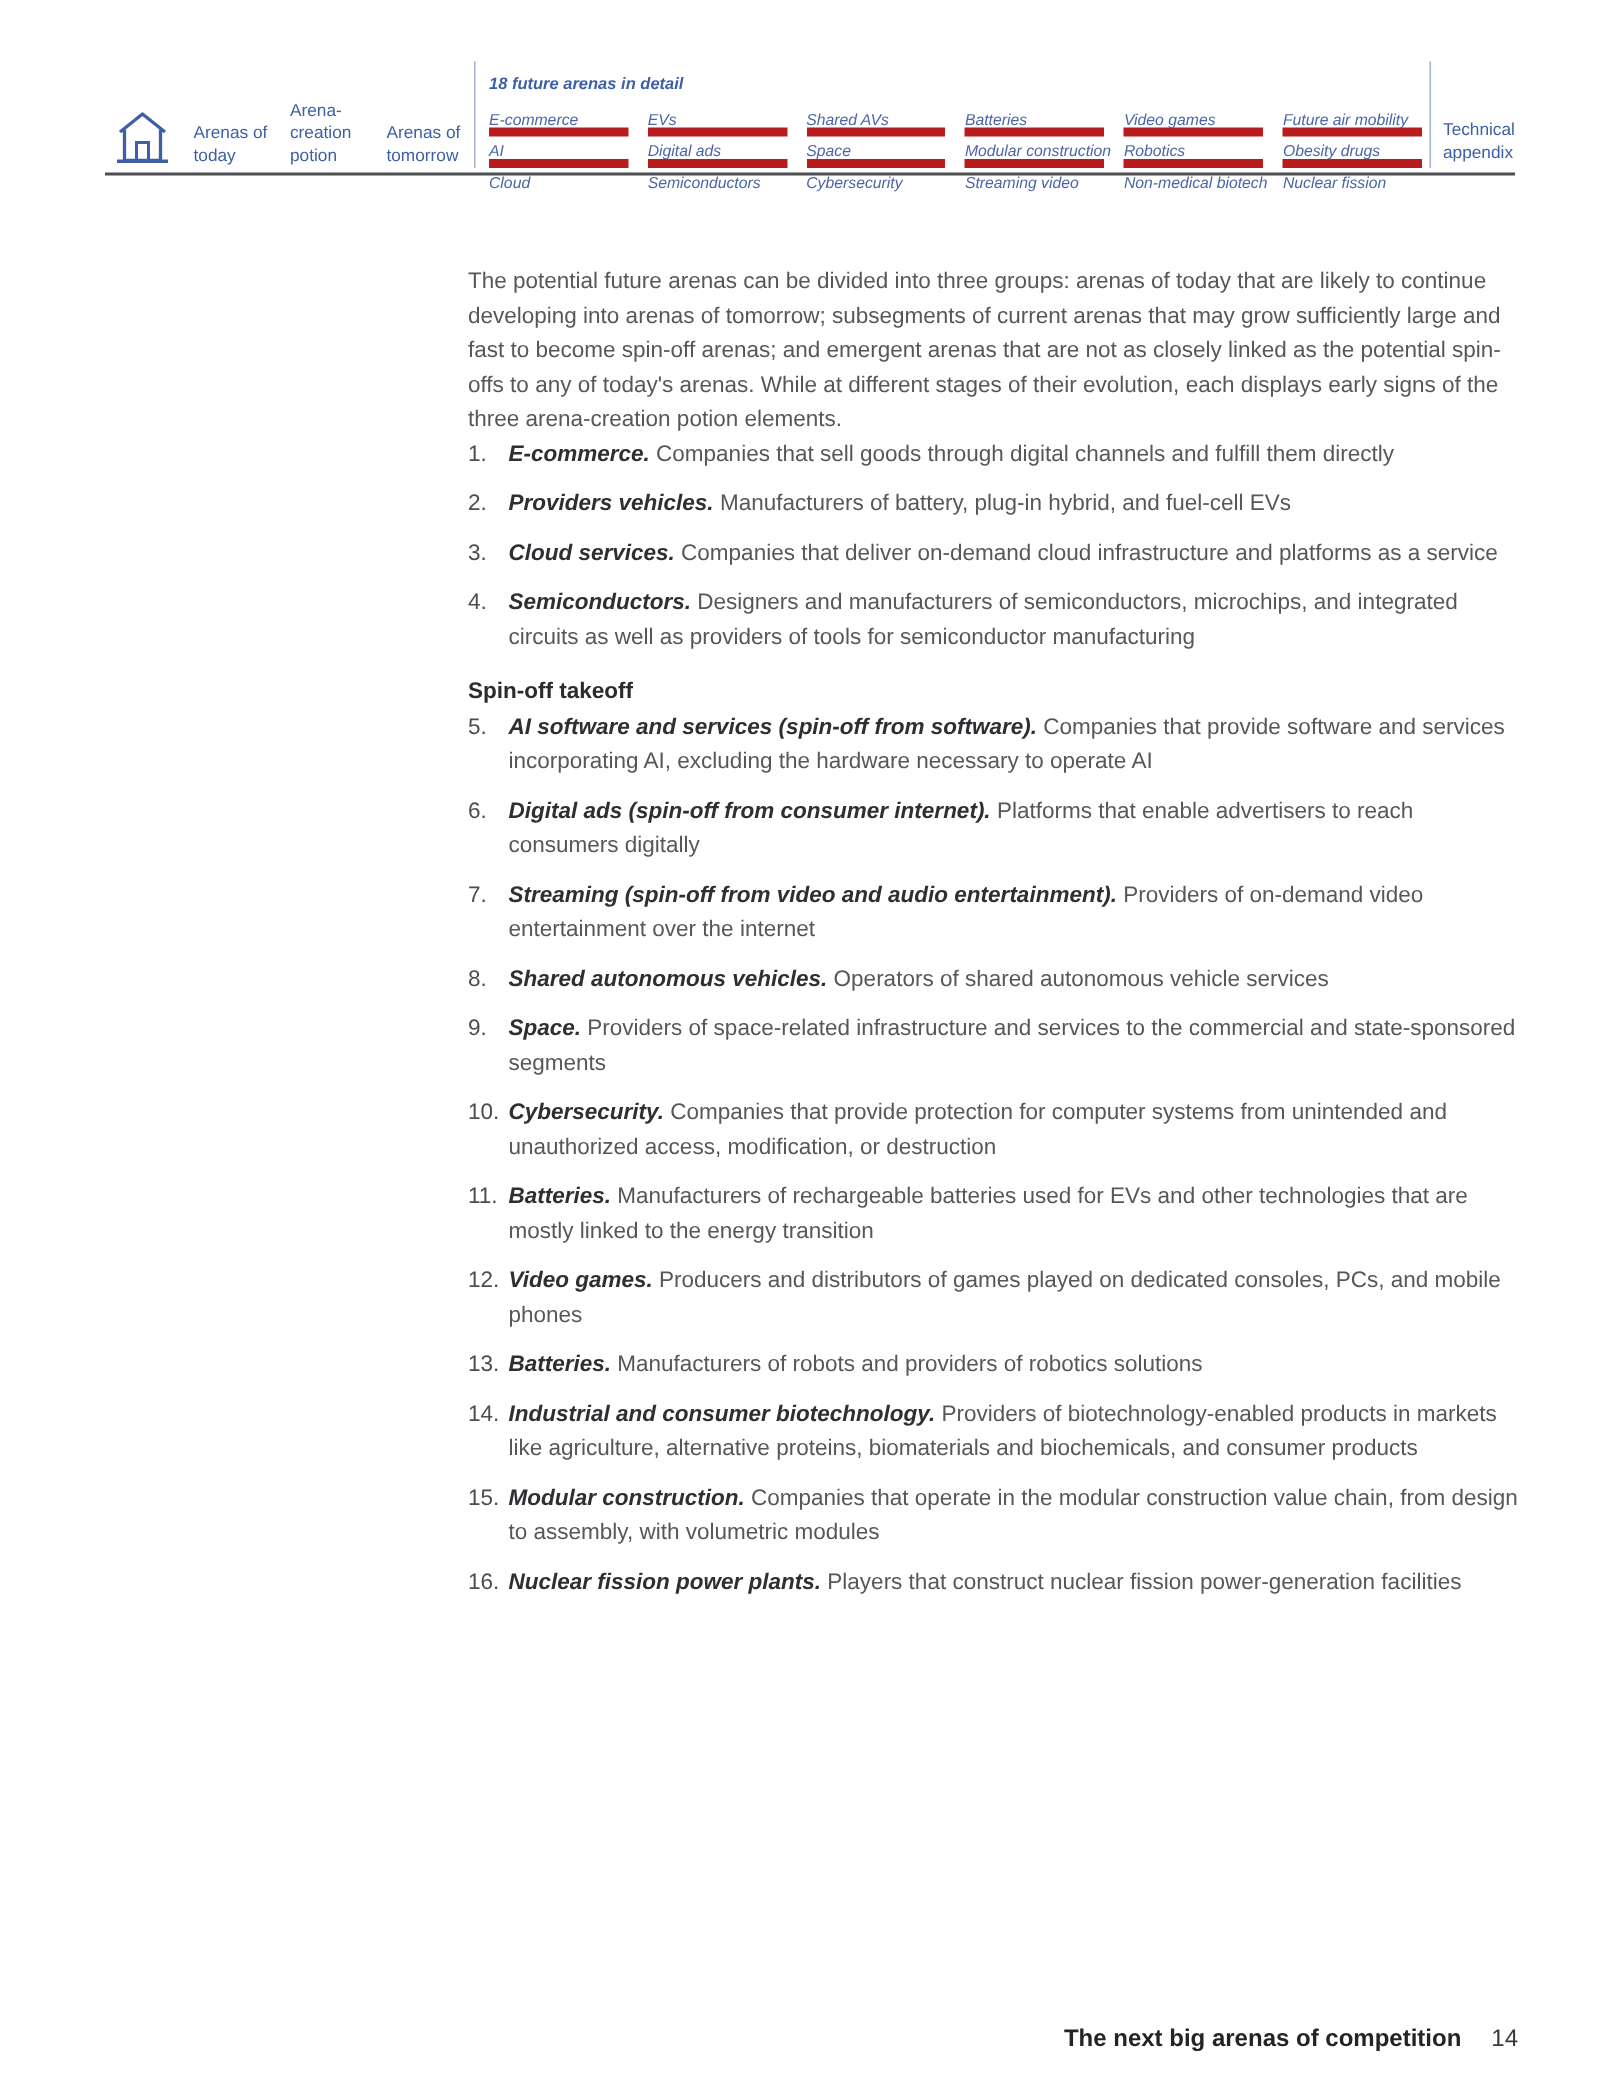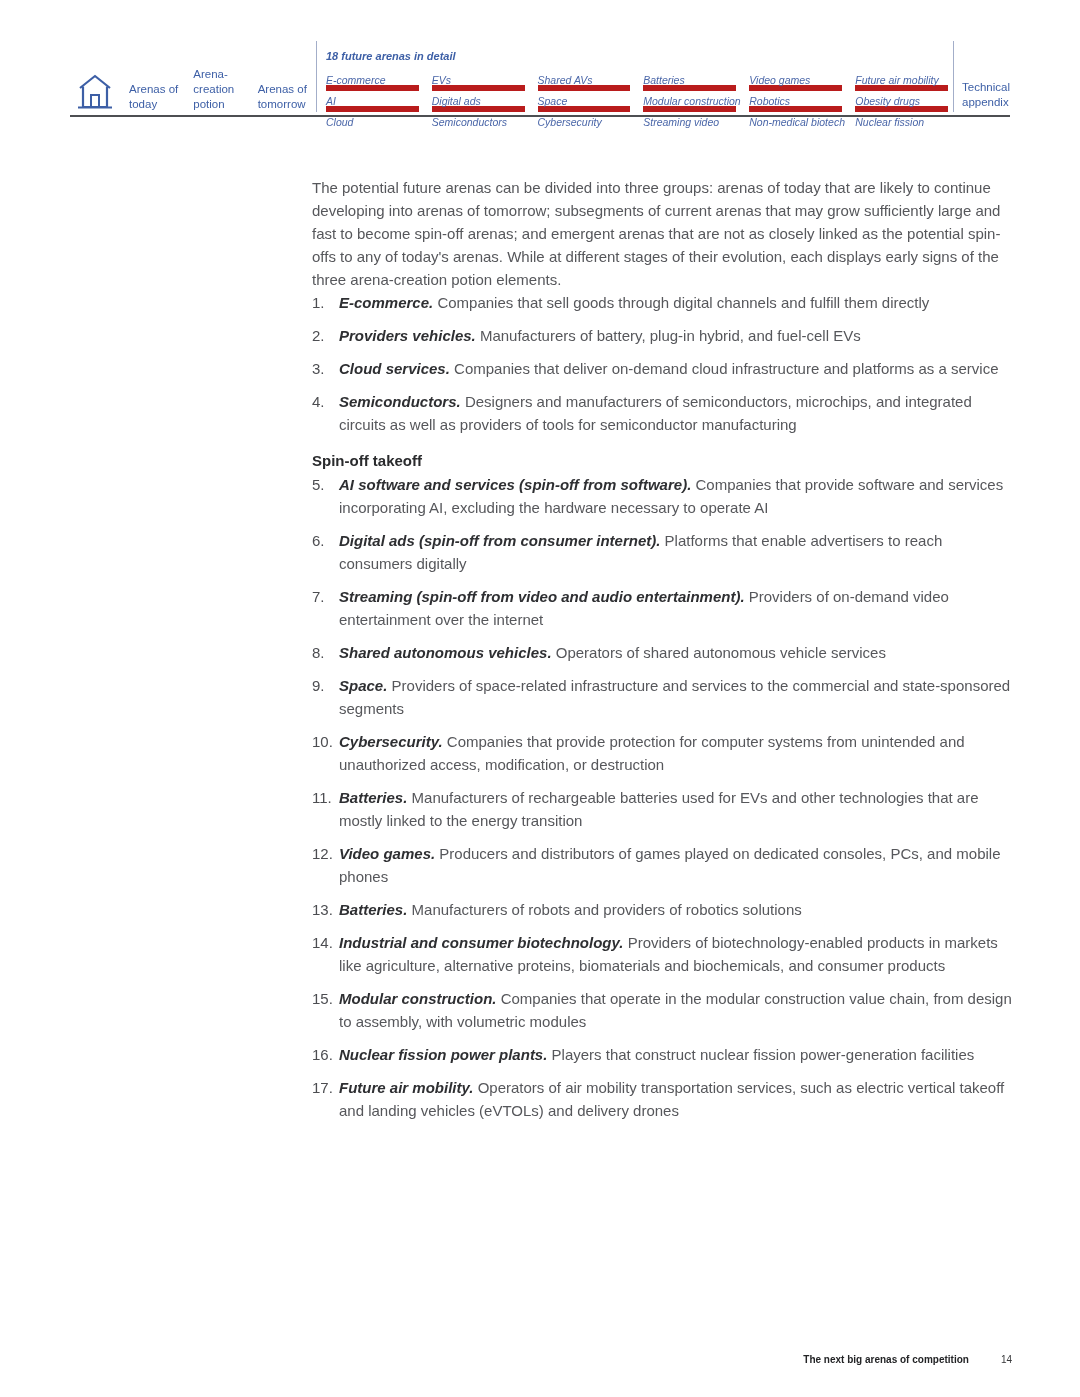--- a/index.html
+++ b/index.html
@@ -61,22 +61,22 @@
   }
   .item { display: flex; margin-bottom: 10px; }
   .item-num { width: 27px; flex-shrink: 0; color: #4c4d51; }
   .item-text { flex: 1; }
   .arena-name { font-style: italic; font-weight: 600; color: #2e2f32; }
   .arena-desc { color: #56575b; }
 
   
   .footer {
     position: absolute; top: 1352px; right: 68px;
-    display: flex; align-items: center; gap: 32px;
-    font-size: 10px; line-height: 16px;
+    display: flex; align-items: center; gap: 20px;
+    font-size: 16px; line-height: 16px;
   }
   .footer-title { font-weight: bold; color: #232426; }
   .footer-page { color: #37383a; }
 </style>
 </head>
 <body>
 
 <div class="page">
 
   <div class="header">
@@ -228,25 +228,20 @@
             <div class="item">
     <span class="item-num">15.</span>
     <span class="item-text"><span class="arena-name">Modular construction.</span>
       <span class="arena-desc">Companies that operate in the modular construction value chain, from design to assembly, with volumetric modules</span></span>
   </div>
             <div class="item">
     <span class="item-num">16.</span>
     <span class="item-text"><span class="arena-name">Nuclear fission power plants.</span>
       <span class="arena-desc">Players that construct nuclear fission power-generation facilities</span></span>
   </div>
-            <div class="item">
-    <span class="item-num">17.</span>
-    <span class="item-text"><span class="arena-name">Future air mobility.</span>
-      <span class="arena-desc">Operators of air mobility transportation services, such as electric vertical takeoff and landing vehicles (eVTOLs) and delivery drones</span></span>
-  </div>
           </div>
   </div>
       </div>
   </div>
 
   <div class="footer">
     <span class="footer-title">The next big arenas of competition</span>
     <span class="footer-page">14</span>
   </div>
 

